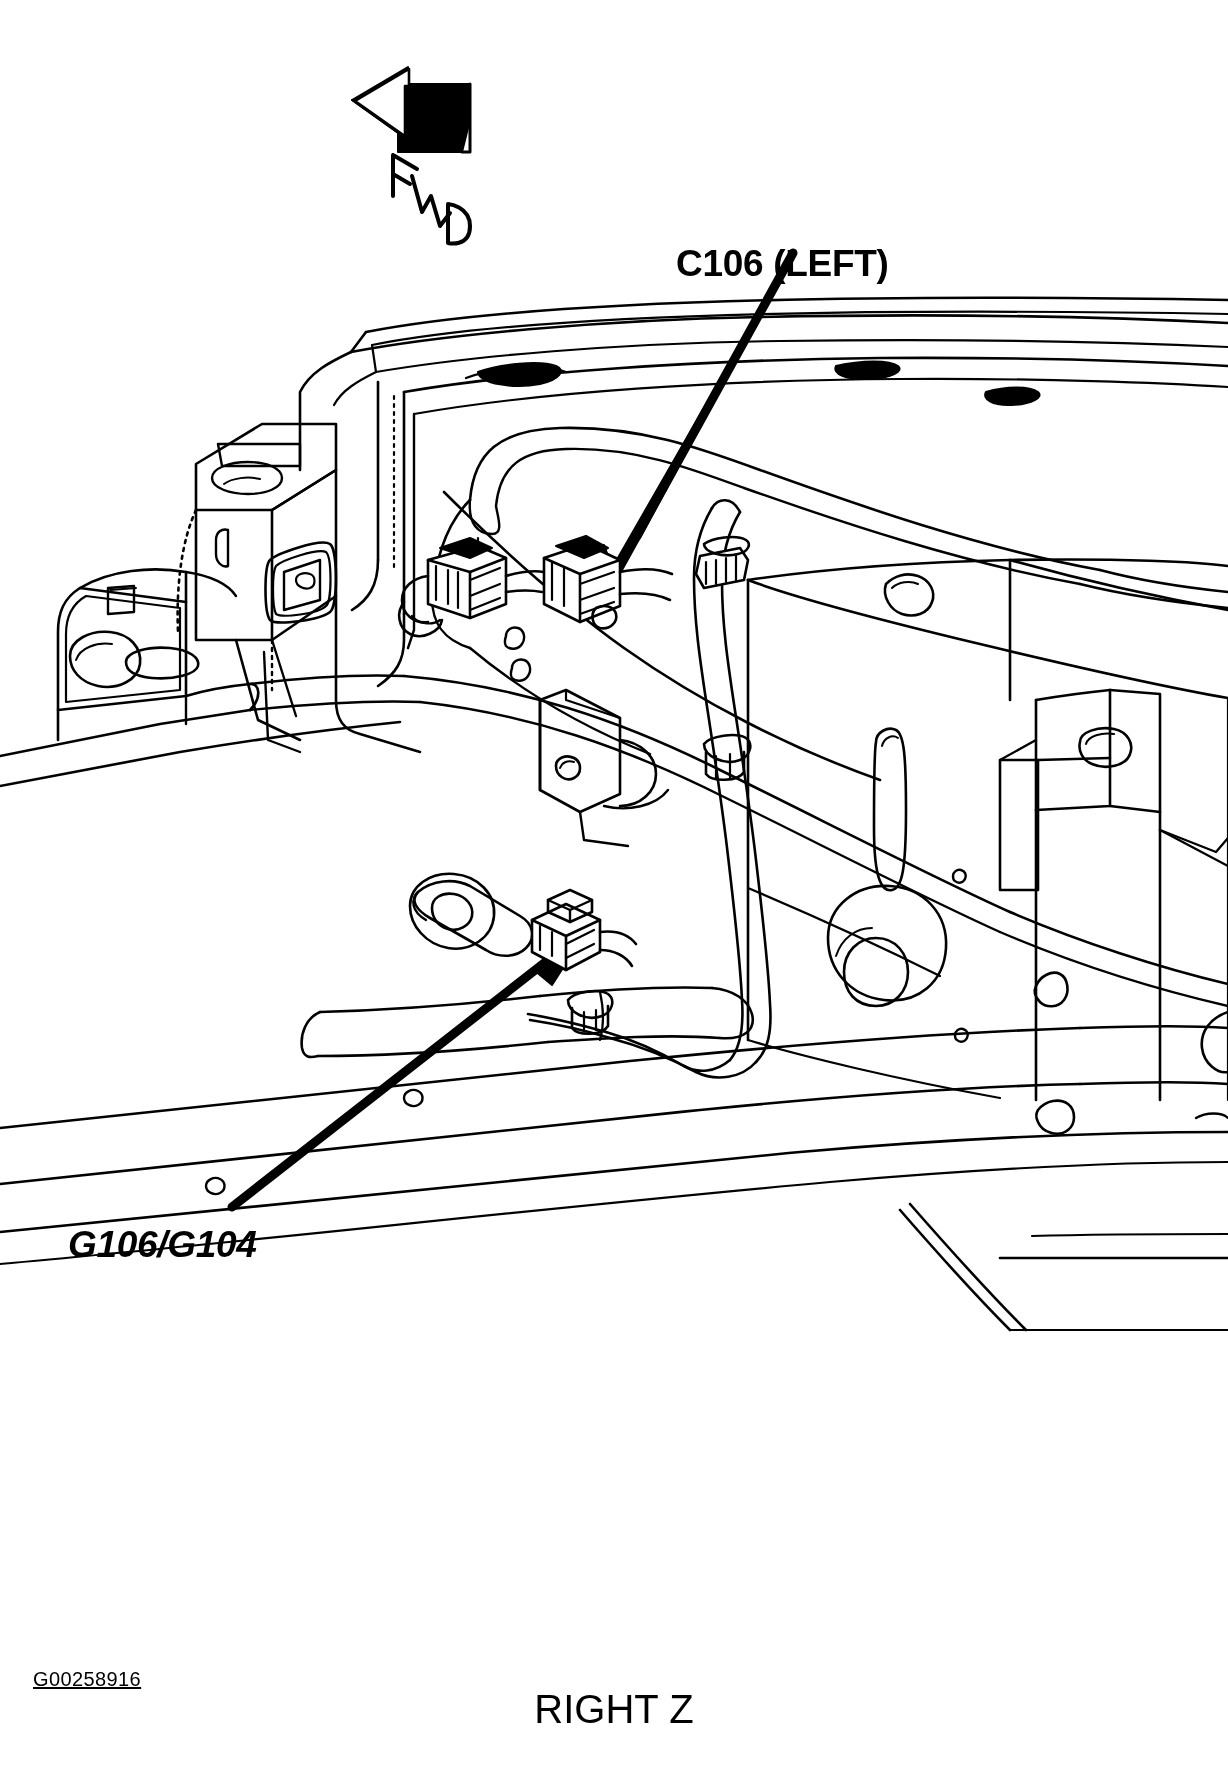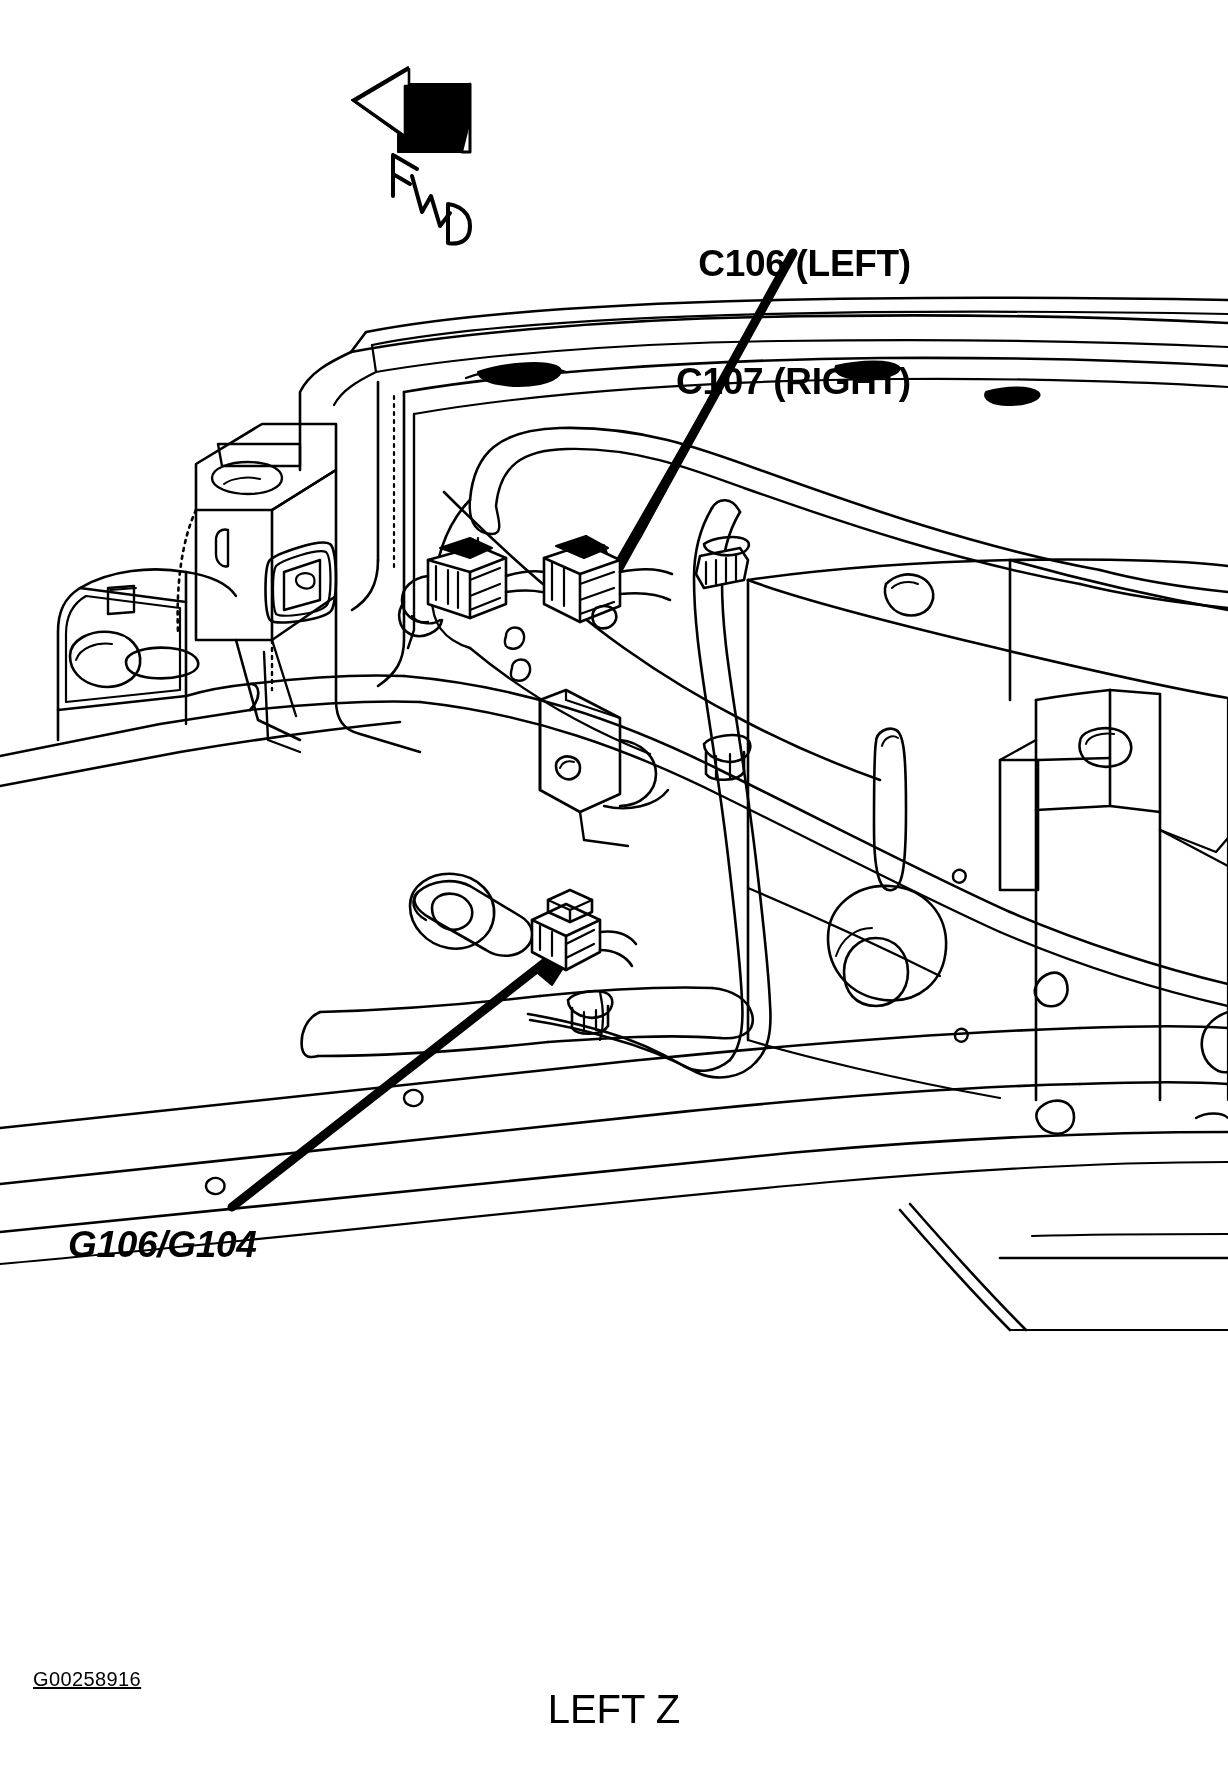--- a/index.html
+++ b/index.html
@@ -393,27 +393,26 @@
         <path d="M1196 1118 C1206 1112 1222 1112 1228 1118" stroke-width="2.4"></path>
         <path d="M1038 1110 C1046 1100 1060 1098 1068 1104 C1076 1110 1076 1124 1068 1130 C1058 1138 1042 1132 1038 1122 C1036 1118 1036 1113 1038 1110 Z" stroke-width="2.6"></path>
         <path d="M1228 1012 C1210 1018 1200 1032 1202 1048 C1204 1064 1218 1074 1228 1072" stroke-width="2.6"></path>
       </g>
 
     </g>
   </svg>
 
   <div class="lbl" id="callout-connectors">
     <span class="ln">C106 (LEFT)</span>
-    <span class="ln">C107 (RIGHT)</span>
   </div>
 
   <div class="lbl" id="callout-ground">
     <span class="ln">G106/G104</span>
   </div>
 
   <div class="cap" id="caption-block">
-    <span class="ln">LEFT Z</span>
+    <span class="ln">RIGHT Z</span>
     
   </div>
 
   <div class="cap" id="figure-id">G00258916</div>
 
 </div>
 
 </body></html>

